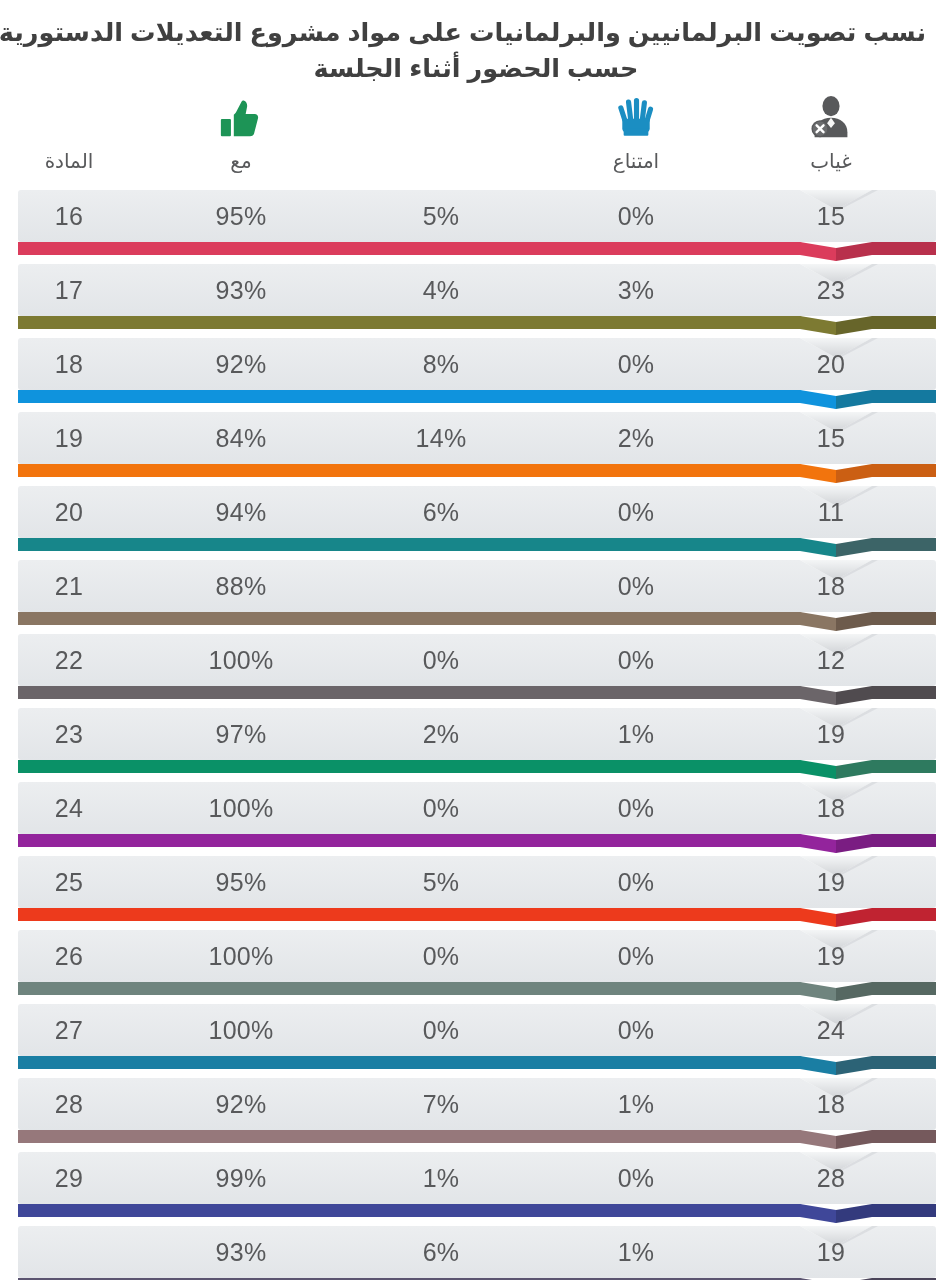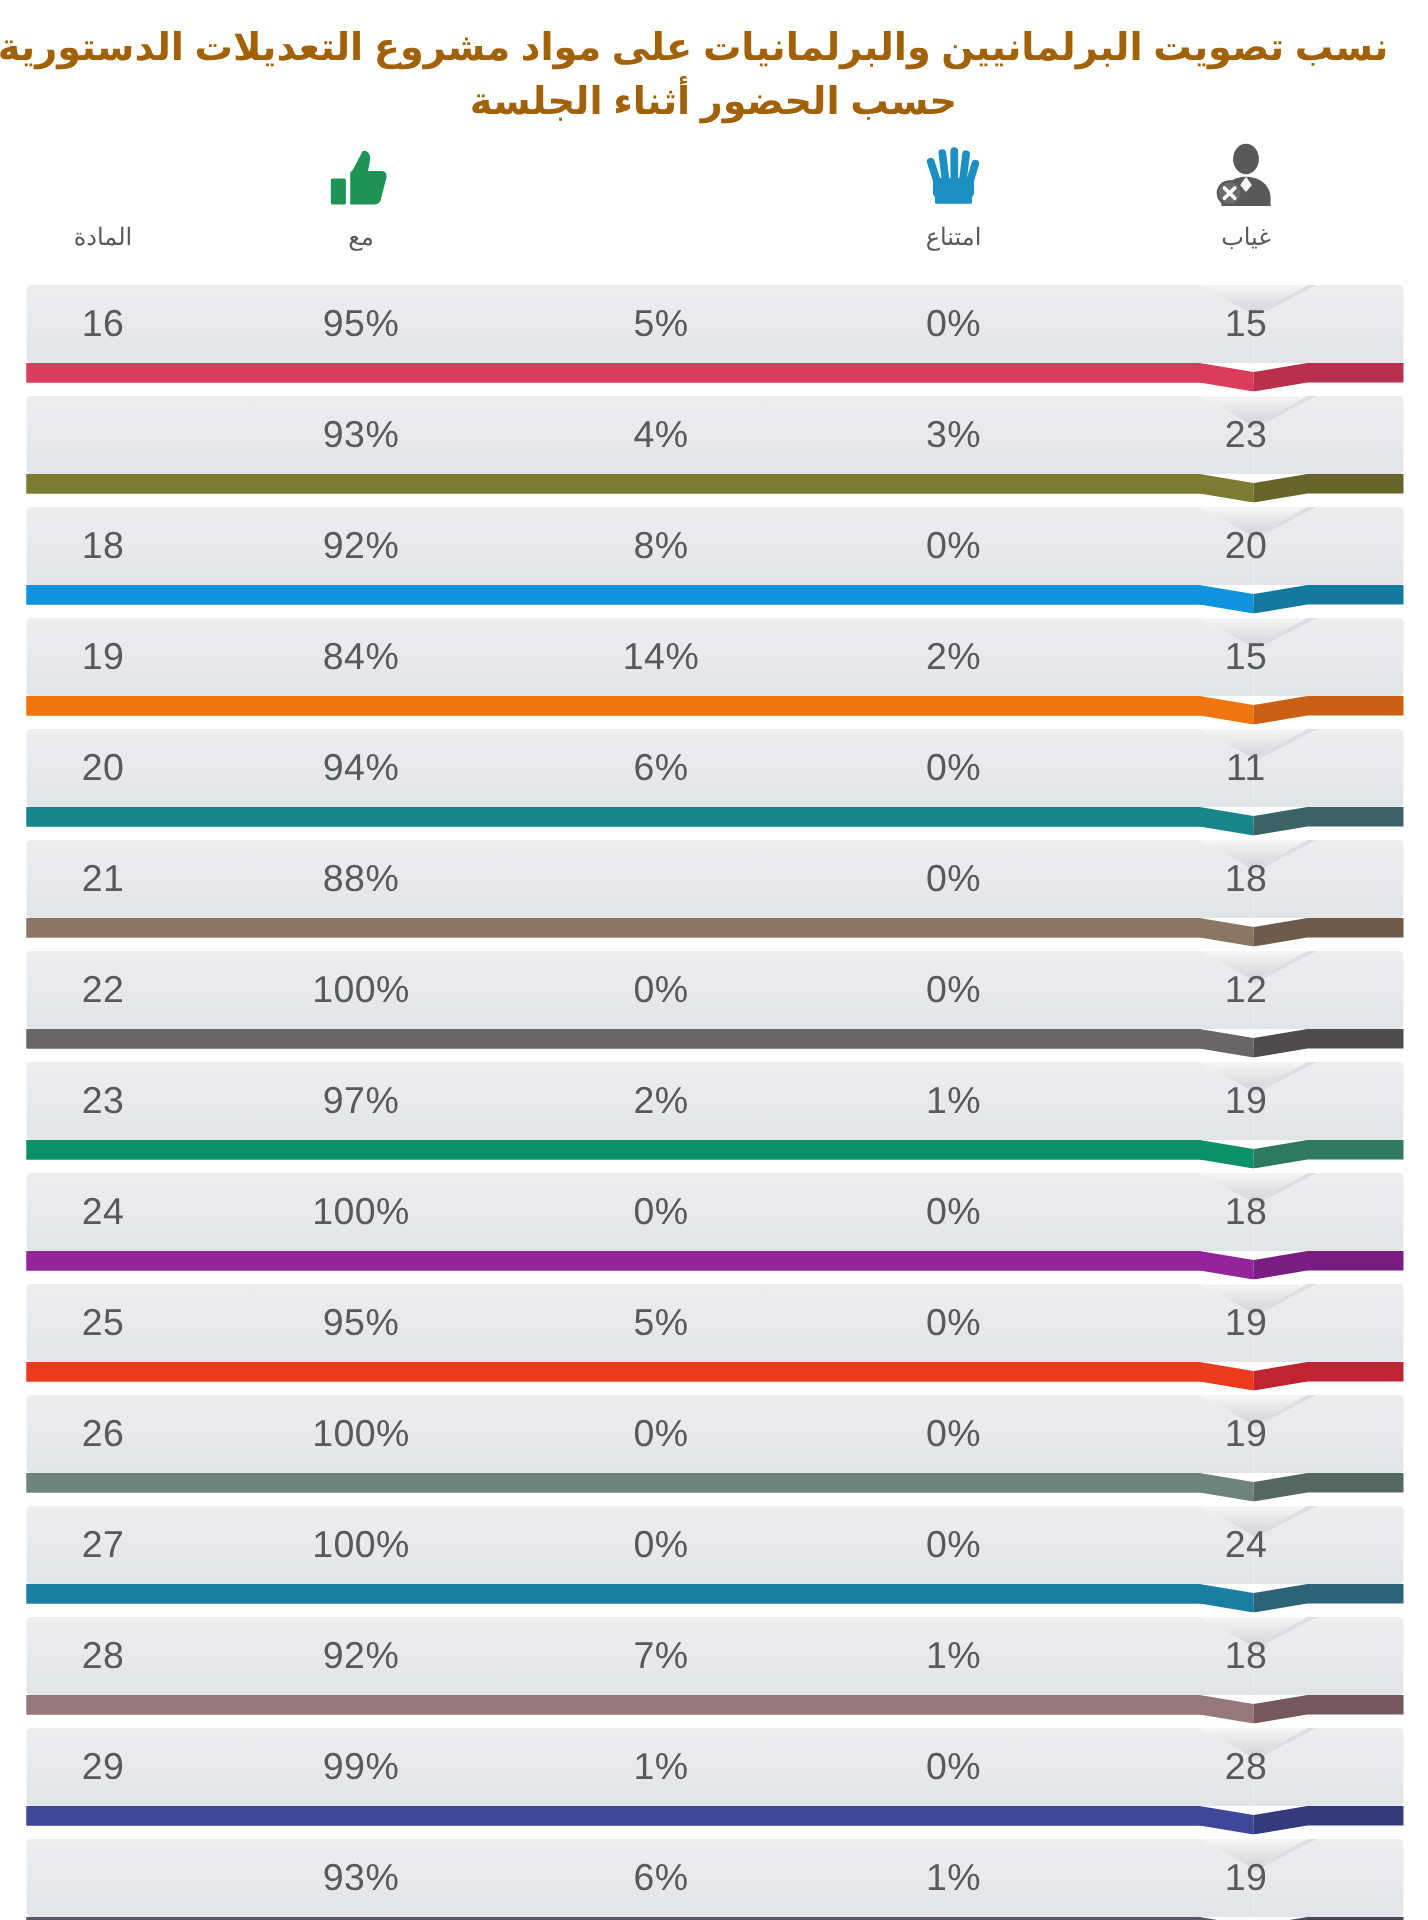--- a/index.html
+++ b/index.html
@@ -13,21 +13,21 @@
 
   
   #title-block{
     padding:14px 26px 4px 26px;
     text-align:center;
   }
   .title-line{
     font-size:25.5px;
     font-weight:700;
     line-height:1.42;
-    color:#a16207;
+    color:#404040;
     letter-spacing:-0.2px;
     white-space:nowrap;
   }
 
   
   #header-row{
     position:absolute;
     top:88px; left:0; right:0;
     height:96px;
   }
@@ -37,21 +37,21 @@
     text-align:center;
     width:150px;
   }
   .hdr-icon{
     height:54px;
     display:flex; align-items:flex-end; justify-content:center;
   }
   .hdr-icon svg{ display:block; }
   .hdr-label{
     margin-top:9px;
-    font-size:16px;
+    font-size:20px;
     color:#58595b;
     font-weight:400;
     line-height:1;
   }
   
   #hdr-article { right: 828px; width:110px; }
   #hdr-for     { right: 636px; }
   #hdr-against { right: 436px; }
   #hdr-abstain { right: 241px; }
   #hdr-absence { right:  46px; }
@@ -214,20 +214,21 @@
     <path d="M836,19.76 L872,0 H878 L836,21.84 Z" fill="#c9ccd0" opacity="0.45"></path>
 
     <path d="M18,52 H800 L836,71 L836,65 L800,65 H18 Z" fill="#7d7a32"></path>
     <rect x="18" y="52" width="782" height="13" fill="#7d7a32"></rect>
     <path d="M800,52 L836,58 L836,71 L800,65 Z" fill="#7d7a32"></path>
 
     <path d="M836,58 L872,52 H936 V65 H872 L836,71 Z" fill="#67652a"></path>
   </svg>
       </div>
       <div class="cells">
+        <div class="cell article">17</div>
         <div class="cell for">93%</div>
         <div class="cell against">4%</div>
         <div class="cell abstain">3%</div>
         <div class="cell absence">23</div>
       </div>
     </div>
     <div class="row">
       <div class="ribbon">
   <svg viewBox="0 0 952 71" preserveAspectRatio="none" aria-hidden="true">
     <defs>

